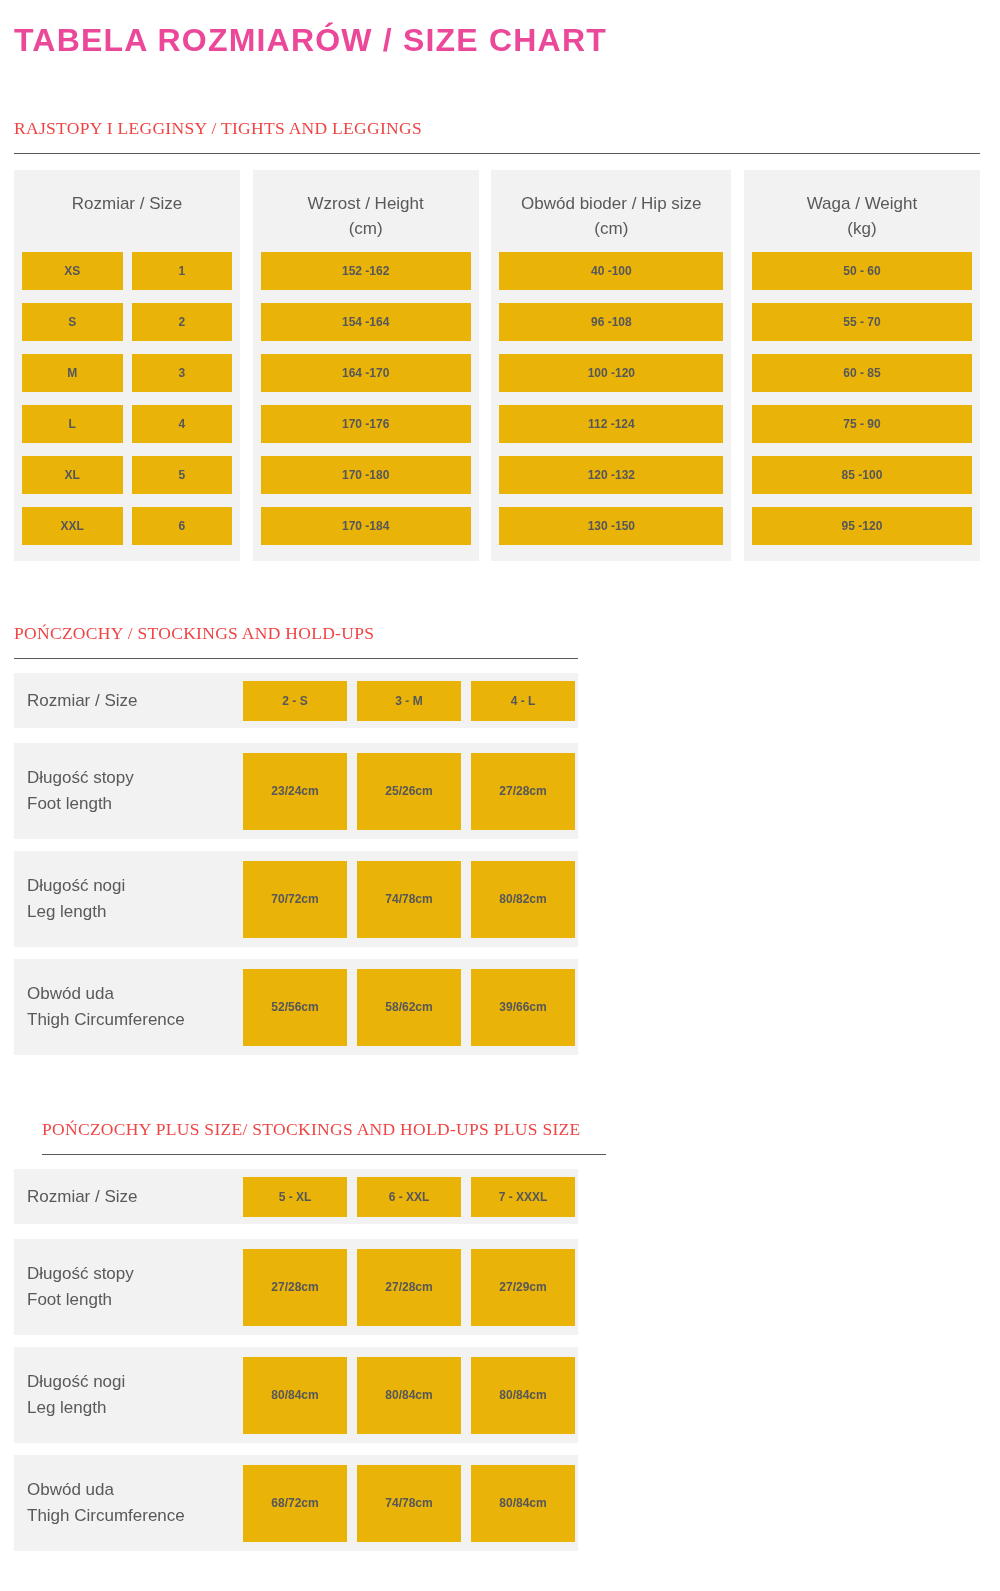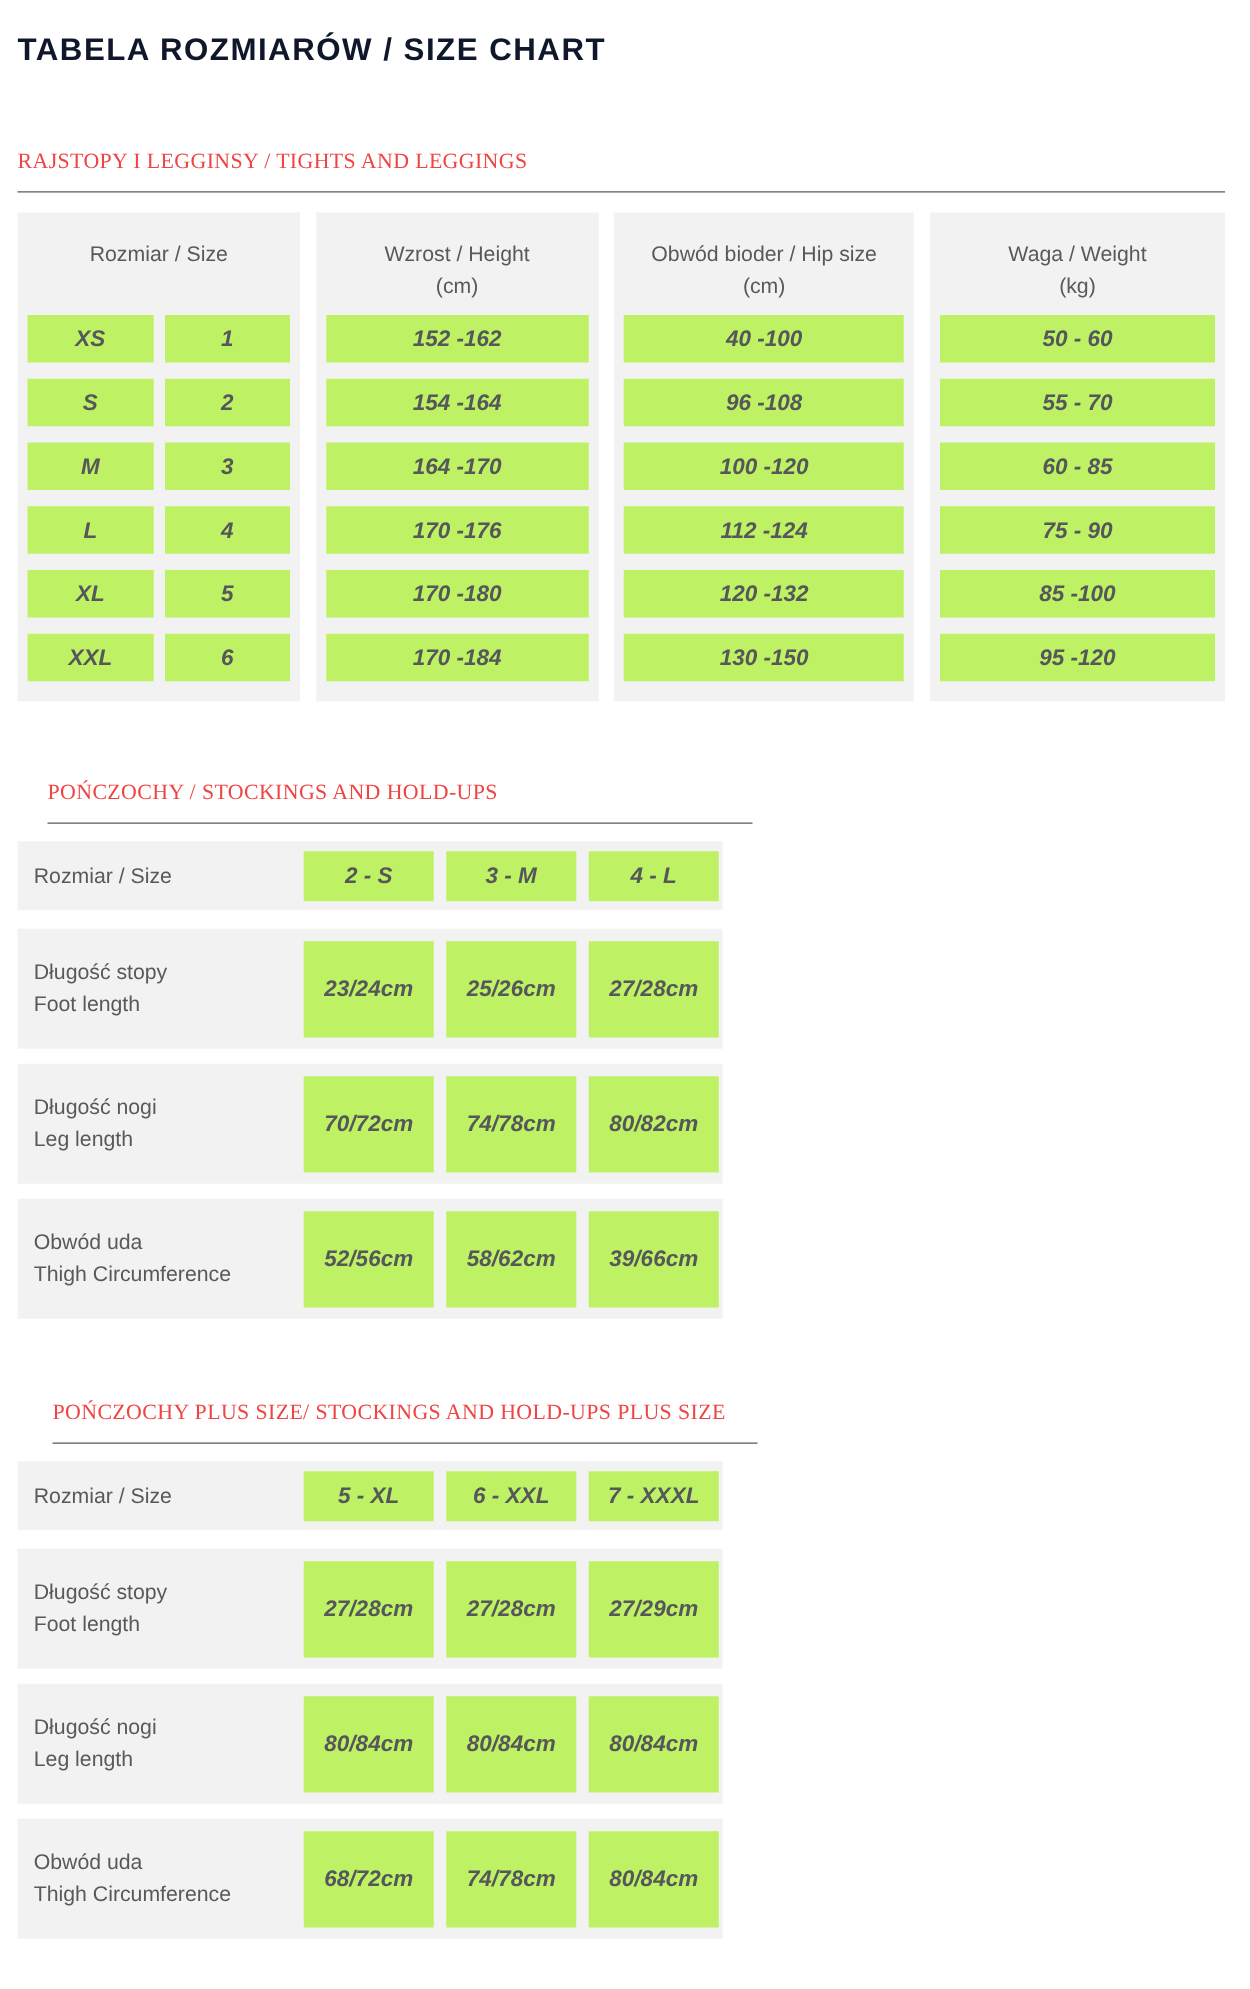--- a/index.html
+++ b/index.html
@@ -6,34 +6,34 @@
   html,body { background:#ffffff; }
   body {
     width:1000px; height:1591px; overflow:hidden;
     font-family:"Liberation Sans", sans-serif;
     color:#58595b;
   }
   .content { padding:24px 20px 0 14px; width:1000px; }
 
   
   .page-title {
-    font-size:25px; font-weight:700; letter-spacing:1.2px;
-    color:#0f172a; line-height:32px;
+    font-size:32px; font-weight:700; letter-spacing:1.2px;
+    color:#ec4899; line-height:32px;
   }
 
   
   .section-heading {
     font-size:17.5px; letter-spacing:0.3px; color:#ef4444;
     line-height:24px; padding-bottom:13px;
     border-bottom:1px solid #58595b;
     font-family:Liberation Serif, serif;
   }
   .section-heading.full { width:966px; margin-top:60px; }
   .section-heading.narrow { width:564px; }
-  #sec2-heading { margin-top:60px;margin-left:24px; }
+  #sec2-heading { margin-top:60px; }
   #sec3-heading { margin-top:62px;margin-left:28px; }
 
   
   .t1 {
     margin-top:16px; width:966px;
     display:flex; justify-content:space-between;
   }
   .panel { background:#f2f2f2; }
   .panel.w1 { width:226px; }
   .panel.w2 { width:226px; }
@@ -41,23 +41,23 @@
   .panel.w4 { width:236px; }
   .panel-head {
     height:82px; padding-top:21px; text-align:center;
     font-size:17px; line-height:25px; color:#58595b;
   }
   .panel-rows {
     display:flex; flex-direction:column; gap:13px;
     padding:0 8px 16px 8px;
   }
   .cell {
-    background:#bef264; color:#56575a;
+    background:#eab308; color:#56575a;
     display:flex; align-items:center; justify-content:center;
-    font-weight:700; font-size:18px;font-style:italic;
+    font-weight:700; font-size:12px;
   }
   .cell.h38 { height:38px; }
   .pair { display:flex; gap:9px; }
   .pair .cell { flex:1; }
 
   
   .rows-table { margin-top:14px; width:564px; }
   .row-panel {
     background:#f2f2f2; display:flex; align-items:center;
     justify-content:space-between; padding:0 3px 0 13px;

